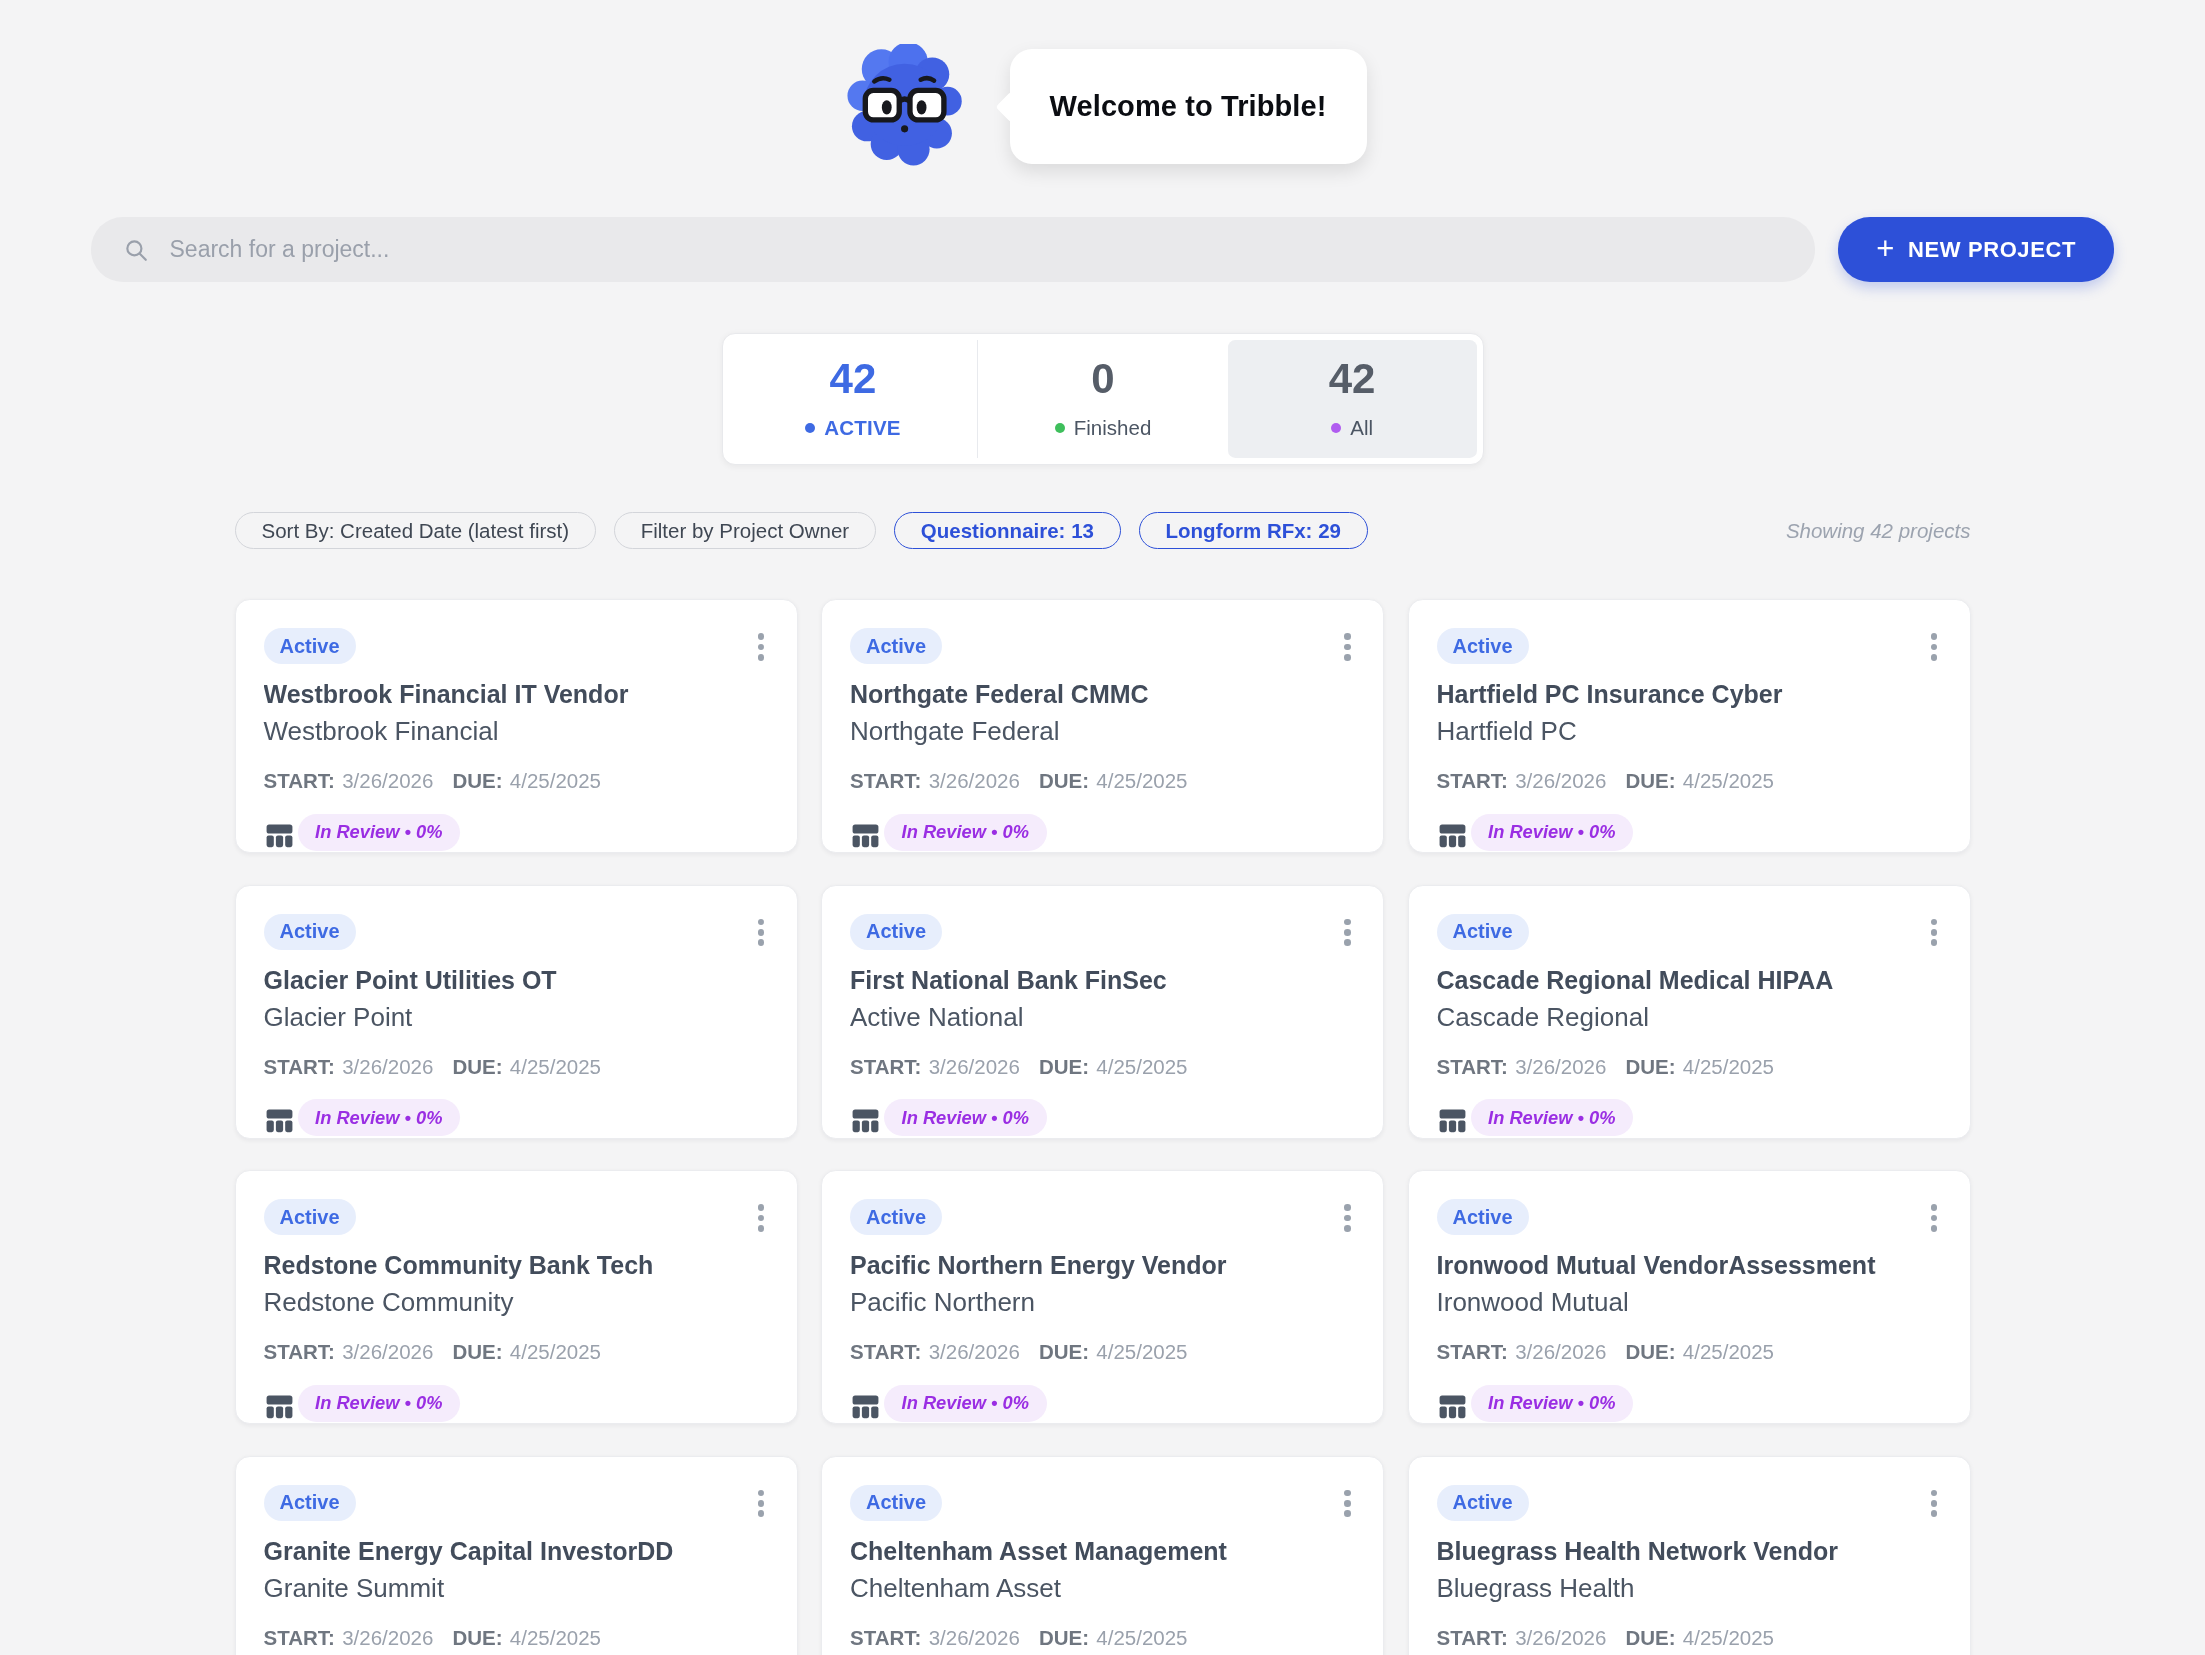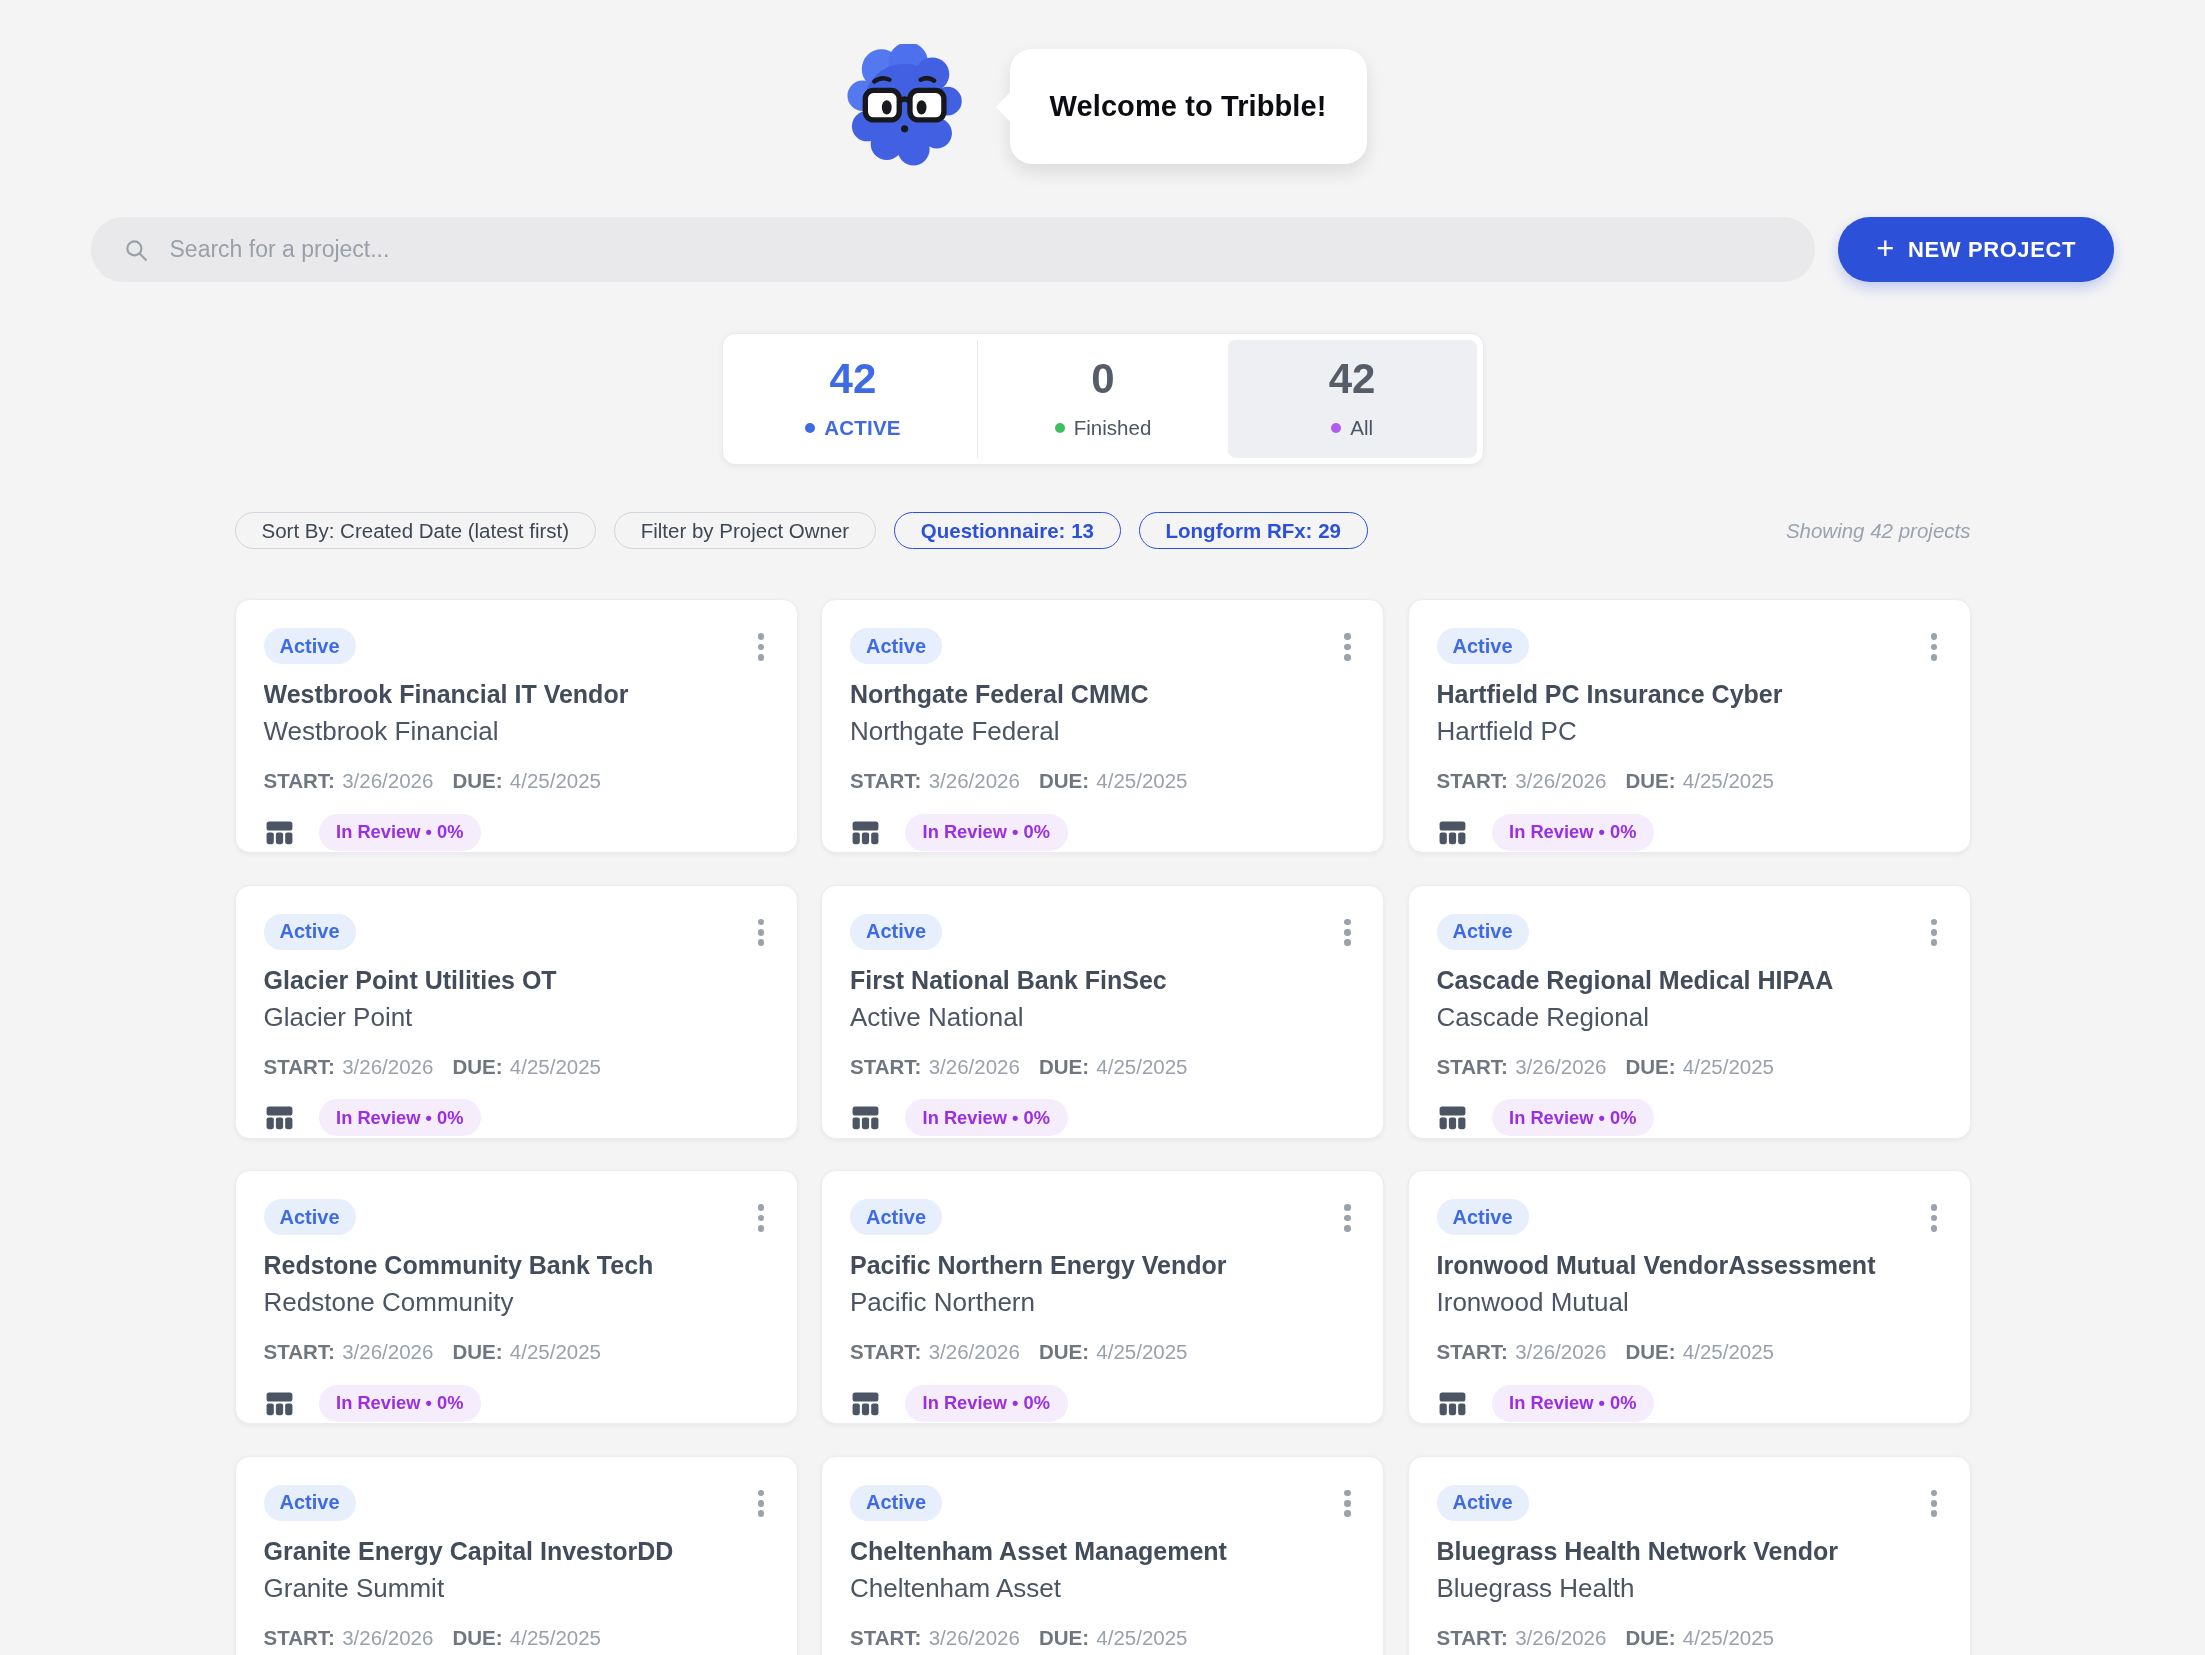--- a/index.html
+++ b/index.html
@@ -118,21 +118,21 @@
   }
   .kebab .kdot { width:6.6px; height:6.6px; border-radius:50%; background:#9aa2ad; }
   .card-title {
     margin-top:16px; font-size:25px; font-weight:700; color:#424c5b;
     white-space:nowrap; overflow:hidden; text-overflow:ellipsis;
   }
   .card-company { margin-top:7.3px; font-size:26px; color:#4b5563; }
   .card-dates { margin-top:22px; display:flex; align-items:baseline; font-size:20.5px; }
   .dlabel { font-weight:700; color:#6f7680; margin-right:7.3px; }
   .dval { color:#9aa1ac; margin-right:19px; }
-  .card-bottom { margin-top:20.5px; display:flex; align-items:center; gap:24px; }
+  .card-bottom { margin-top:20.5px; display:flex; align-items:flex-end; gap:3px;font-style:italic; }
   .badge-review {
     display:inline-flex; align-items:center;
     background:#f5ecfc; color:#9a2ee3;
     font-size:18.3px; font-weight:700;
     padding:7.3px 17.6px; border-radius:19px;
   }
 </style>
 </head>
 <body>
 

